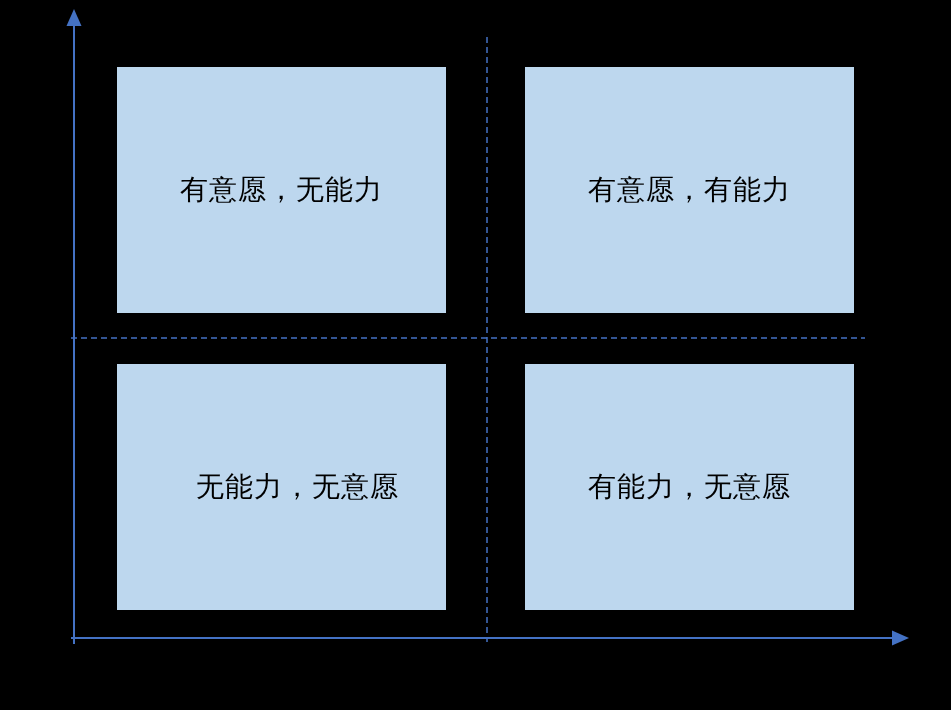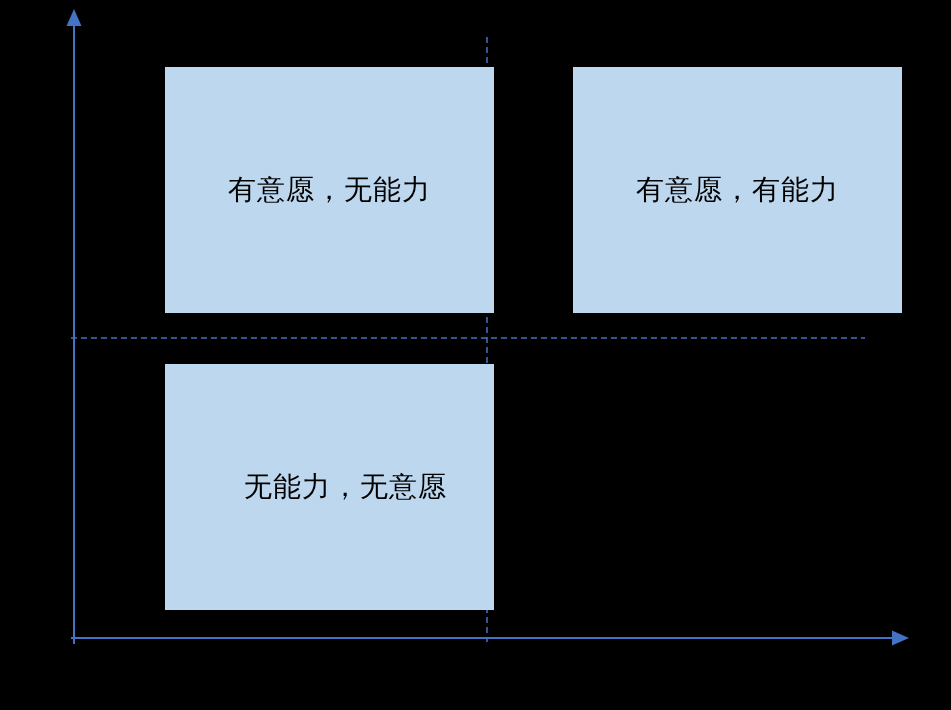--- a/index.html
+++ b/index.html
@@ -41,21 +41,20 @@
     fill: none;
   }
   .quad {
     position: absolute;
     width: 329px;
     height: 246px;
     background: var(--quad-fill);
     display: flex;
     align-items: center;
     justify-content: center;
-    margin-left: 48px;
   }
   .quad-label {
     color: var(--label-color);
     font-size: 28px;
     line-height: 1;
     letter-spacing: 1px;
     white-space: nowrap;
   }
   .quad.tl { left: 117px; top: 67px; }
   .quad.tr { left: 525px; top: 67px; }
@@ -84,14 +83,17 @@
   </div>
 
   <div class="quad tr">
     <span class="quad-label">有意愿，有能力</span>
   </div>
 
   <div class="quad bl">
     <span class="quad-label">无能力，无意愿</span>
   </div>
 
+  <div class="quad br">
+    <span class="quad-label">有能力，无意愿</span>
+  </div>
 
 </div>
 
 </body></html>

